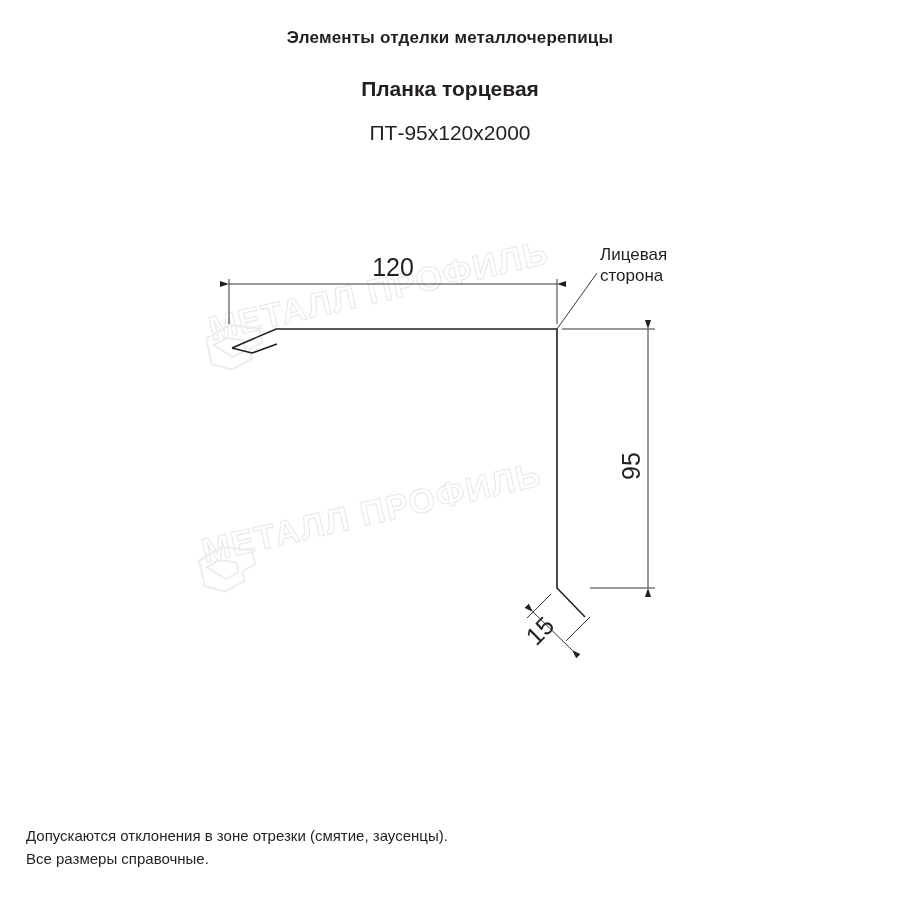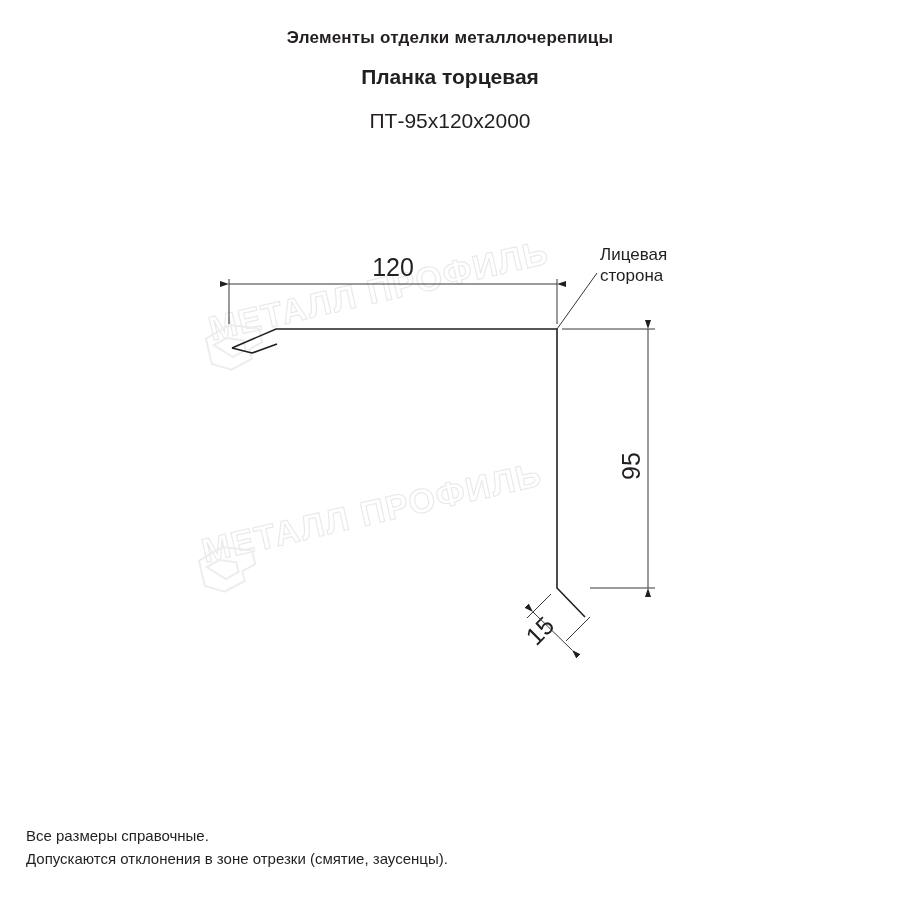--- a/index.html
+++ b/index.html
@@ -25,21 +25,21 @@
     width: 900px;
     text-align: center;
   }
   .main-title {
     font-size: 17px;
     font-weight: bold;
     letter-spacing: 0.2px;
     line-height: 1.2;
   }
   .sub-title {
-    margin-top: 16px;
+    margin-top: 28px;
     font-size: 21px;
     font-weight: bold;
     line-height: 1.25;
   }
   .sub-title-2 {
     margin-top: 17px;
     font-size: 21px;
     font-weight: normal;
     line-height: 1.25;
   }
@@ -160,17 +160,17 @@
 
       <g>
         <line x1="557" y1="129" x2="597" y2="73" stroke="#231f20" stroke-width="0.9"></line>
         <text x="600" y="60" font-family="Liberation Sans, sans-serif" font-size="17" fill="#231f20">Лицевая</text>
         <text x="600" y="81" font-family="Liberation Sans, sans-serif" font-size="17" fill="#231f20">сторона</text>
       </g>
     </svg>
   </div>
 
   <div class="footer">
+    <div>Допускаются отклонения в зоне отрезки (смятие, заусенцы).</div>
     <div>Все размеры справочные.</div>
-    <div>Допускаются отклонения в зоне отрезки (смятие, заусенцы).</div>
   </div>
 
 </div>
 
 </body></html>

